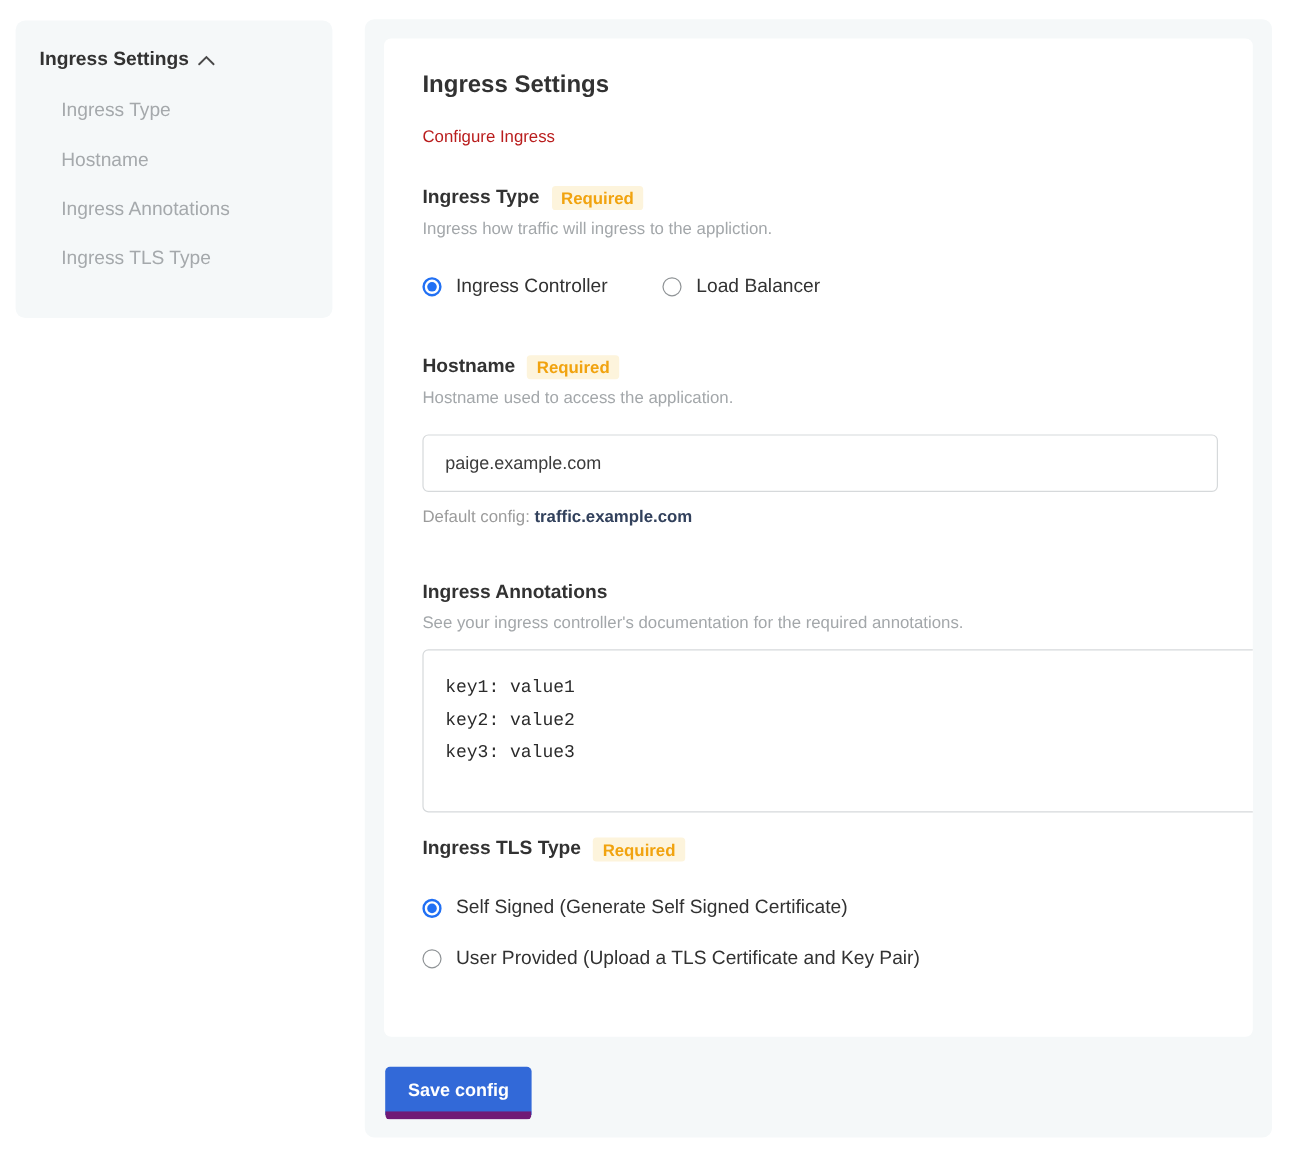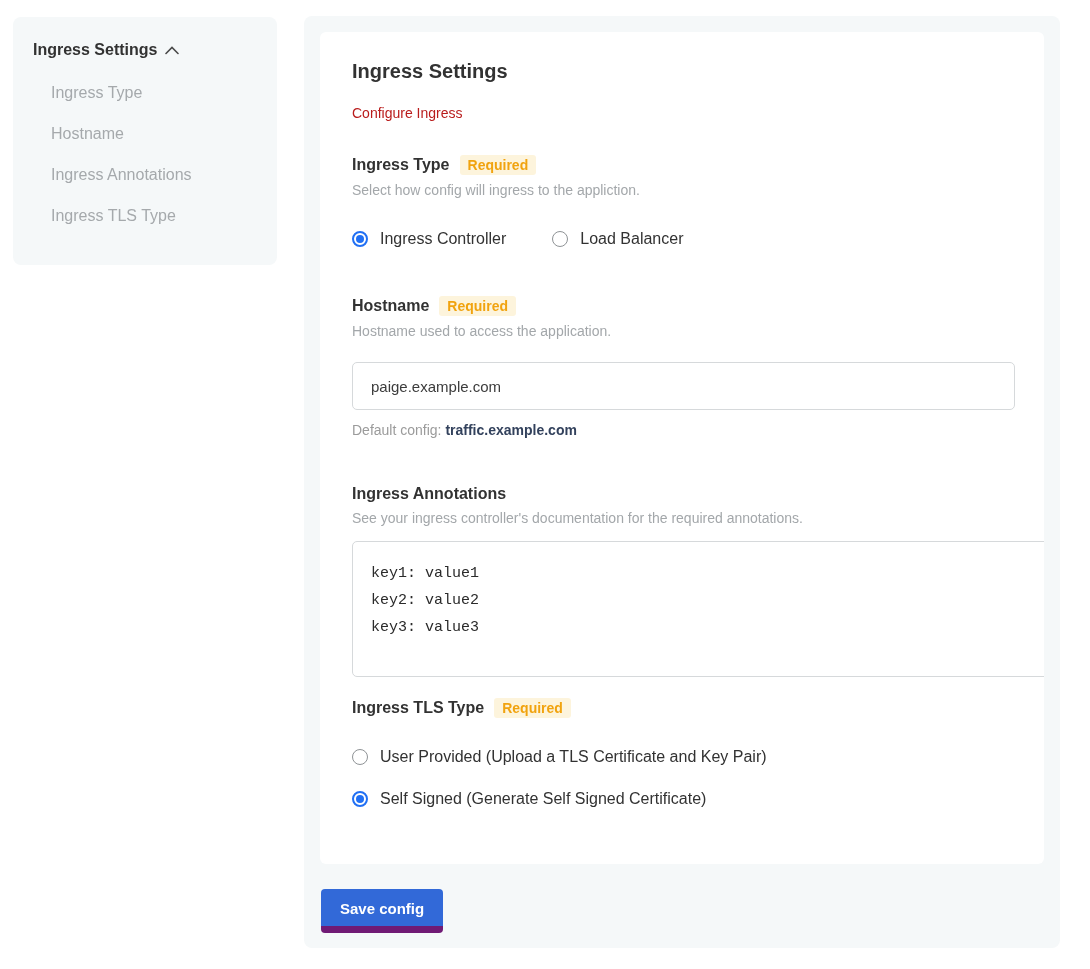--- a/index.html
+++ b/index.html
@@ -190,21 +190,21 @@
   <section class="config-card">
 
     <h1 class="card-title">Ingress Settings</h1>
     <div class="card-subtitle">Configure Ingress</div>
 
     <div class="section-ingress-type">
       <div class="section-label-row">
         <span class="section-label">Ingress Type</span>
         <span class="required-badge">Required</span>
       </div>
-      <div class="section-help">Select how config will ingress to the appliction.</div>
+      <div class="section-help">Ingress how traffic will ingress to the appliction.</div>
       <div class="radio-row-horizontal">
         <label class="radio-option">
           <span class="radio-circle selected"></span>
           <span class="radio-label">Ingress Controller</span>
         </label>
         <label class="radio-option">
           <span class="radio-circle"></span>
           <span class="radio-label">Load Balancer</span>
         </label>
       </div>
@@ -230,26 +230,26 @@
 key3: value3</textarea>
     </div>
 
     <div class="section-tls">
       <div class="section-label-row">
         <span class="section-label">Ingress TLS Type</span>
         <span class="required-badge">Required</span>
       </div>
       <div class="radio-stack">
         <label class="radio-option">
+          <span class="radio-circle selected"></span>
+          <span class="radio-label">Self Signed (Generate Self Signed Certificate)</span>
+        </label>
+        <label class="radio-option">
           <span class="radio-circle"></span>
           <span class="radio-label">User Provided (Upload a TLS Certificate and Key Pair)</span>
         </label>
-        <label class="radio-option">
-          <span class="radio-circle selected"></span>
-          <span class="radio-label">Self Signed (Generate Self Signed Certificate)</span>
-        </label>
       </div>
     </div>
 
   </section>
 
   <button class="save-button">Save config</button>
 </main>
 
 </body></html>

